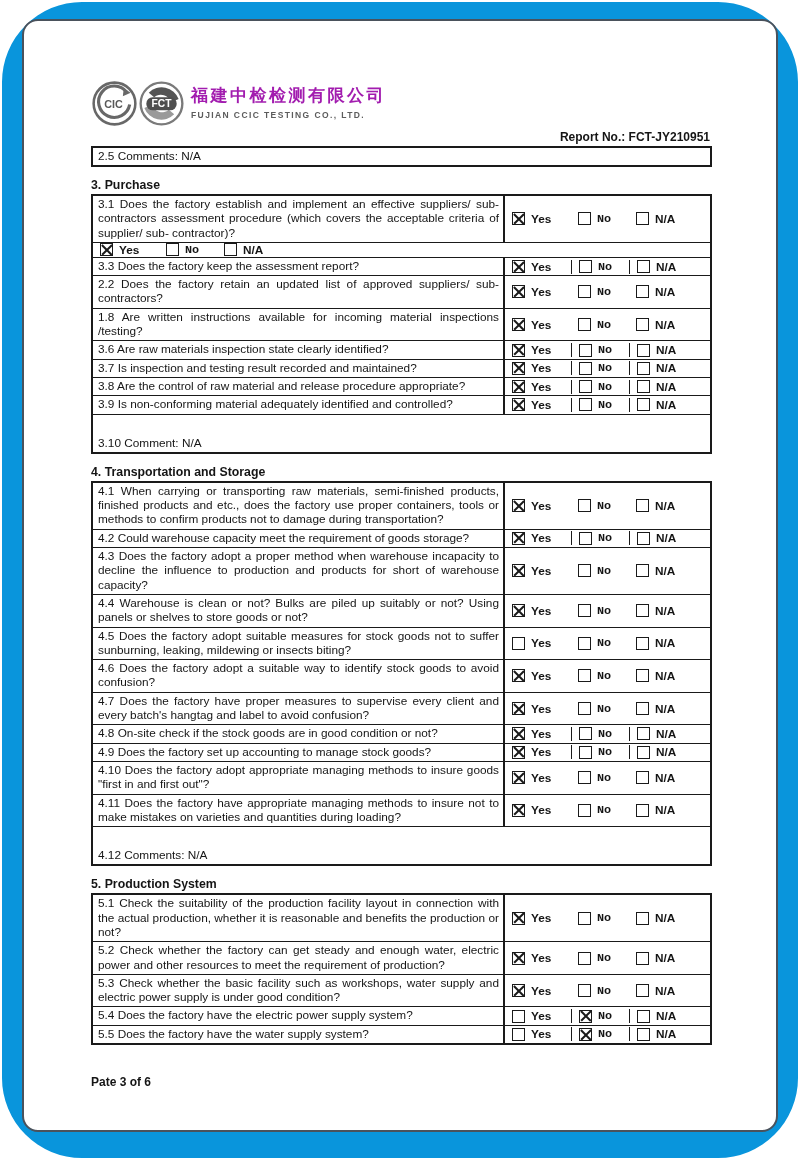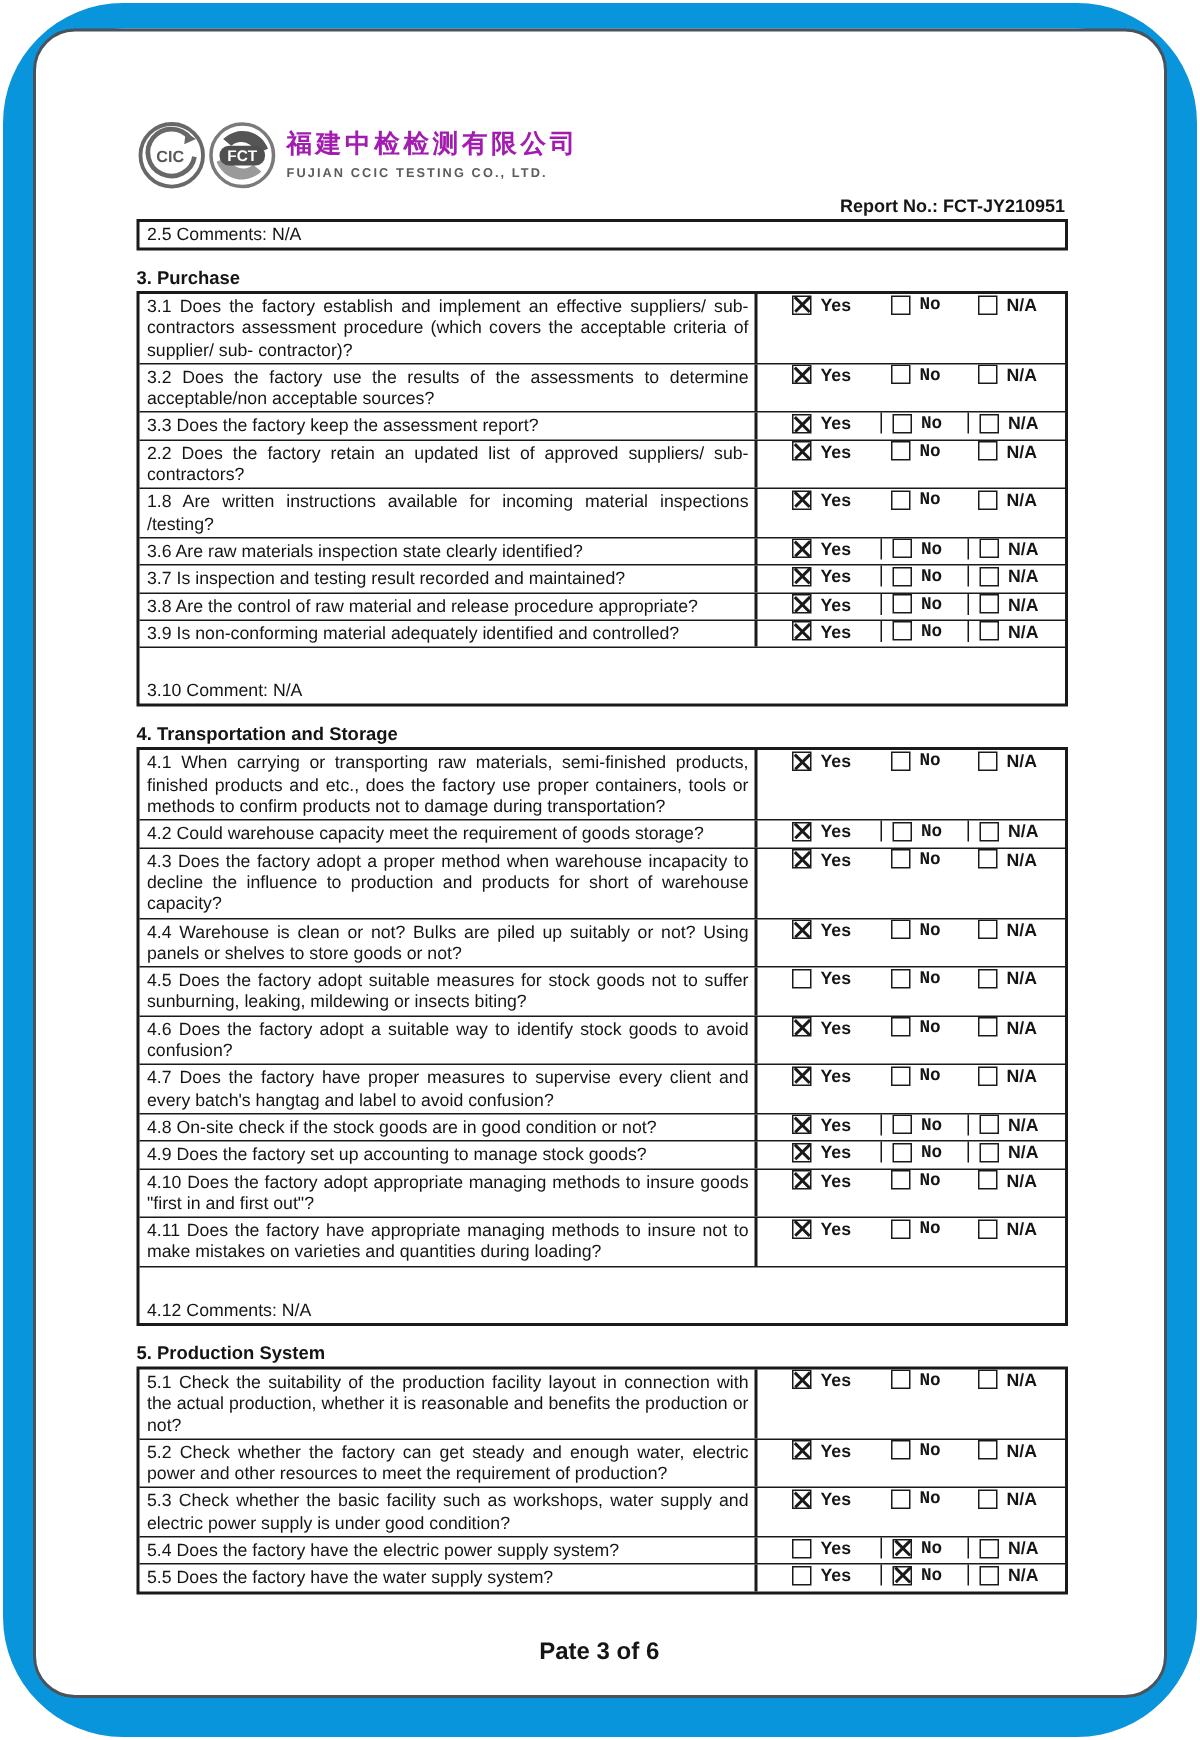--- a/index.html
+++ b/index.html
@@ -8,21 +8,21 @@
     font-family:"Liberation Sans",sans-serif;color:#151515;
     -webkit-font-smoothing:antialiased;
   }
   .frame{
     position:absolute;left:2px;top:2px;width:796px;height:1156px;box-sizing:border-box;
     border:20px solid #0995DC;border-top-width:17px;border-bottom-width:26px;
     border-radius:80px;
   }
   .page{
     width:100%;height:100%;box-sizing:border-box;background:#fff;
-    border:2.5px solid #4A525C;border-radius:28px;overflow:hidden;
+    border:2.5px solid #4A525C;border-radius:16px;overflow:hidden;
   }
   .content{padding:58px 64px 0 67px;}
 
   
   .logo-row{display:flex;align-items:center;height:48px;}
   .badge{width:47px;height:47px;flex:none;}
   .company{margin-left:6px;}
   .company .cn{font-size:17px;font-weight:bold;color:#a21caf;letter-spacing:2.5px;line-height:20px;}
   .company .en{font-size:8.5px;font-weight:bold;color:#5c5c5c;letter-spacing:1.4px;margin-top:4px;}
   .report-no{text-align:right;font-size:12px;font-weight:bold;margin-top:3px;padding-right:2px;}
@@ -33,37 +33,37 @@
 
   .table{border:2px solid #1a1a1a;}
   .row{display:flex;align-items:stretch;}
   .row + .row{border-top:1.5px solid #1a1a1a;}
   .q{
     width:412px;box-sizing:border-box;padding:1px 4px 2px 5px;
     border-right:2px solid #1a1a1a;
     font-size:11.8px;line-height:14.3px;text-align:justify;
   }
   .row.comment .q{width:100%;border-right:none;text-align:left;margin-top:20px;}
-  .a{flex:1;display:flex;align-items:flex-start;padding-left:16px;}
+  .a{flex:1;display:flex;align-items:center;}
   .opt{display:flex;align-items:center;box-sizing:border-box;padding-left:7px;}
   .opt-0{width:66px;}
   .opt-1{width:58px;font-family:Liberation Mono, monospace;}
   .opt-2{flex:1;}
   .row.compact .opt-1,.row.compact .opt-2{border-left:1.5px solid #1a1a1a;}
   .lb{font-size:11.8px;font-weight:bold;margin-left:6px;}
   .cb{
     width:11px;height:11px;border:1.6px solid #1a1a1a;position:relative;flex:none;background:#fff;
   }
   .cb.checked::before,.cb.checked::after{
     content:"";position:absolute;left:-1.2px;top:4.6px;width:13.8px;height:1.6px;background:#1a1a1a;
   }
   .cb.checked::before{transform:rotate(45deg);}
   .cb.checked::after{transform:rotate(-45deg);}
 
-  .footer{margin-top:30px;text-align:center;font-size:16px;font-weight:bold;padding-right:4px;}
+  .footer{margin-top:30px;text-align:left;font-size:12px;font-weight:bold;padding-right:4px;}
 </style>
 </head>
 <body>
 
 <div class="frame">
   <div class="page">
     <div class="content">
 
       <div class="logo-row">
         <svg class="badge" viewBox="0 0 48 48">
@@ -103,21 +103,20 @@
                   <span class="cb"></span>
                   <span class="lb">No</span>
                 </span>
                 <span class="opt opt-2">
                   <span class="cb"></span>
                   <span class="lb">N/A</span>
                 </span>
               </div>
             </div>
             <div class="row">
-              <div class="q">3.2 Does the factory use the results of the assessments to determine acceptable/non acceptable sources?</div>
               <div class="a">
                 <span class="opt opt-0">
                   <span class="cb checked"></span>
                   <span class="lb">Yes</span>
                 </span>
                 <span class="opt opt-1">
                   <span class="cb"></span>
                   <span class="lb">No</span>
                 </span>
                 <span class="opt opt-2">

